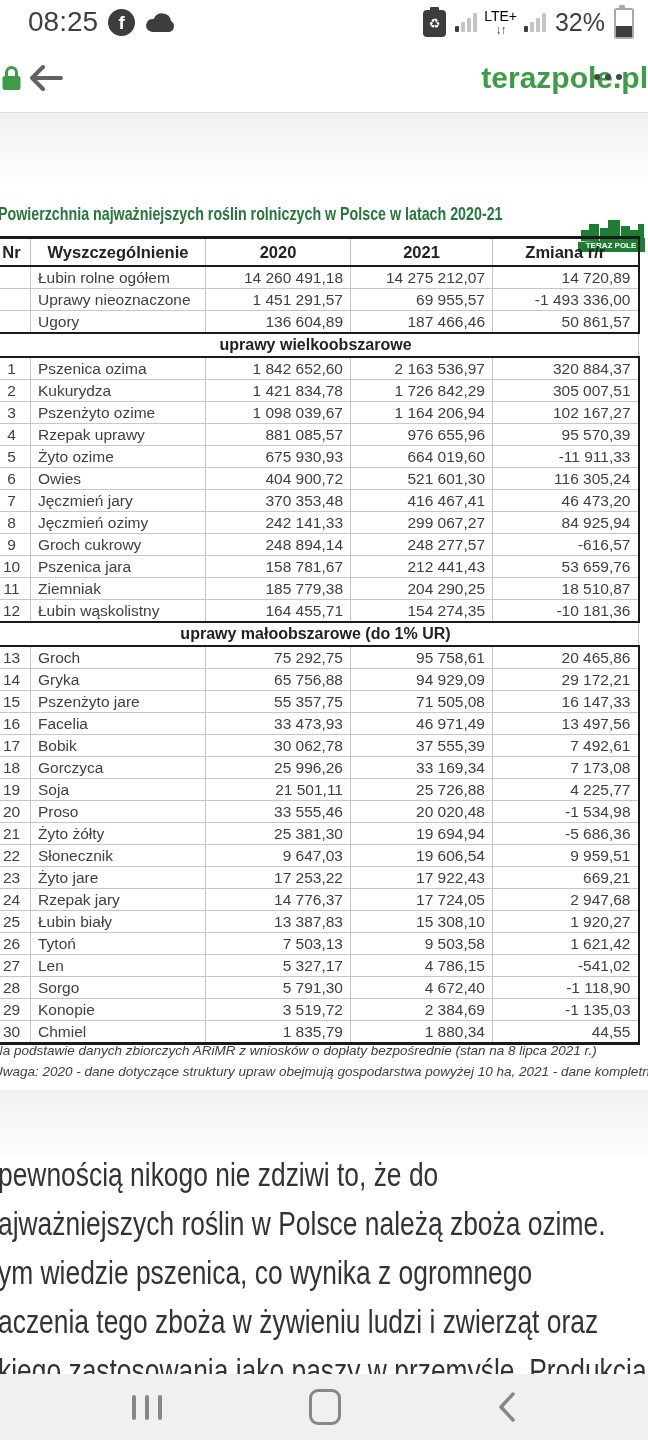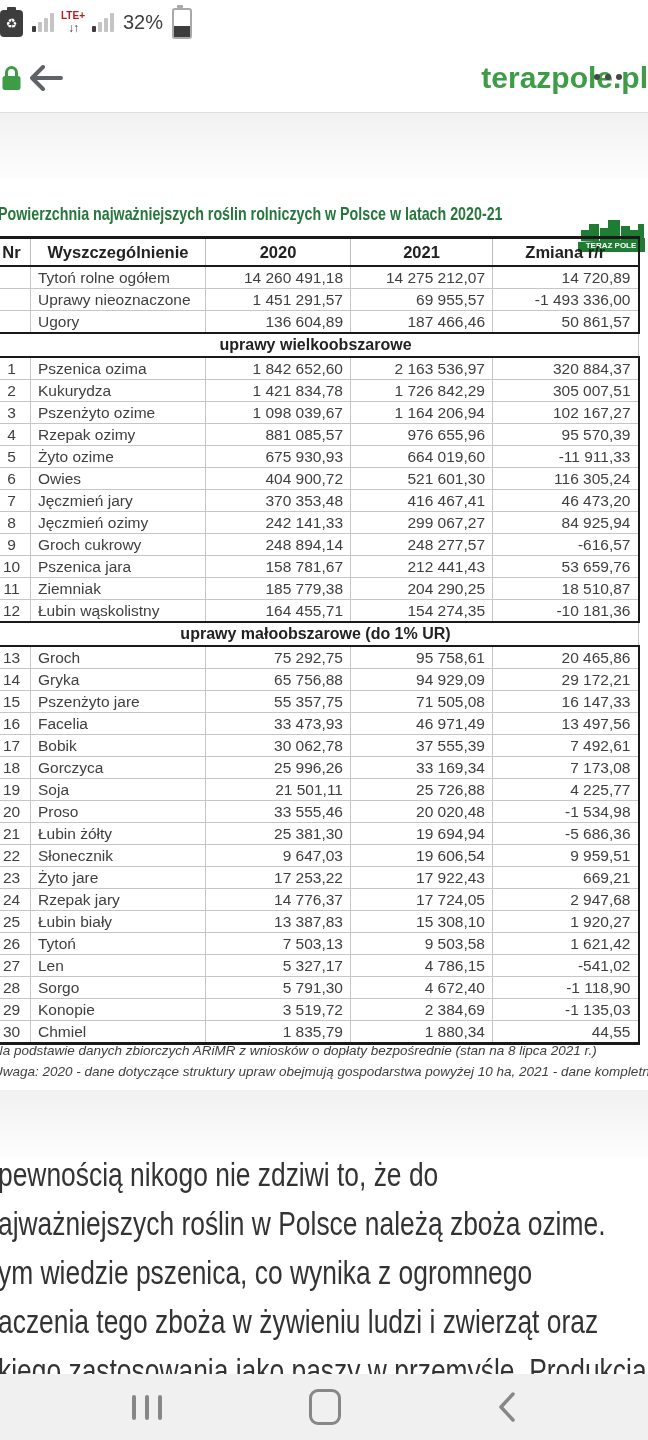--- a/index.html
+++ b/index.html
@@ -13,23 +13,23 @@
   .sb-time{font-size:28px;color:#3f3f3f;}
   .fb-icon{width:27px;height:27px;border-radius:50%;background:#3d3d3d;color:#fff;display:flex;align-items:center;justify-content:center;
            font-weight:bold;font-size:19px;line-height:1;}
   .saver-icon{width:23px;height:27px;border-radius:4px;background:#3d3d3d;color:#fff;display:flex;align-items:center;justify-content:center;font-size:13px;position:relative;margin-top:2px;}
   .saver-icon:before{content:"";position:absolute;top:-3px;left:7px;width:9px;height:4px;background:#3d3d3d;border-radius:1px;}
   .bars{display:flex;align-items:flex-end;gap:2px;height:20px;}
   .bars i{display:block;width:4px;background:#c4c4c4;border-radius:1px;}
   .bars i.b1{height:6px;background:#3d3d3d;}
   .bars i.b2{height:10px;}.bars i.b3{height:14px;}.bars i.b4{height:19px;}
   .lte{display:flex;flex-direction:column;align-items:center;line-height:1;margin:0 -2px;}
-  .lte .net{font-size:10px;font-weight:bold;color:#b91c1c;}
+  .lte .net{font-size:14px;font-weight:normal;color:#000000;}
   .lte .arr{font-size:12px;letter-spacing:-1px;color:#3d3d3d;margin-top:1px;}
-  .sb-pct{font-size:20px;color:#3f3f3f;}
+  .sb-pct{font-size:25px;color:#3f3f3f;}
   .batt{position:relative;width:16px;height:27px;border:2px solid #a9a9a9;border-radius:3px;margin-top:3px;}
   .batt:before{content:"";position:absolute;top:-5px;left:3px;width:6px;height:3px;background:#a9a9a9;border-radius:1px;}
   .batt .fill{position:absolute;left:0;right:0;bottom:0;height:11px;background:#3d3d3d;}
 
   
   .browser-bar{position:absolute;top:44px;left:0;width:648px;height:68px;background:#fff;display:flex;align-items:center;}
   .bb-back{position:absolute;left:26px;top:14px;width:42px;height:40px;display:flex;align-items:center;justify-content:center;cursor:pointer;}
   .bb-center{position:absolute;left:0;right:0;top:0;height:68px;display:flex;align-items:center;justify-content:space-between;gap:11px;}
   .bb-url{font-size:30px;font-weight:bold;color:#3d9c46;}
   .bb-menu{position:absolute;right:24px;top:24px;display:flex;gap:5px;padding:6px 2px;cursor:pointer;}
@@ -74,20 +74,27 @@
   .nav-home{left:290px;width:70px;}
   .nav-home .sq{width:26px;height:30px;border:3.5px solid #878787;border-radius:9px;}
   .nav-back{left:472px;width:70px;}
 </style>
 </head>
 <body>
 
 <div class="screen">
 
   <div class="status-bar">
+    <div class="sb-left">
+      <span class="sb-time">08:25</span>
+      <span class="fb-icon">f</span>
+      <svg width="30" height="21" viewBox="0 0 30 21">
+        <path d="M7.5 20a6.5 6.5 0 1 1 1.2-12.9A9 9 0 0 1 26 9.1 5.9 5.9 0 0 1 24.2 20H7.5z" fill="#3d3d3d"></path>
+      </svg>
+    </div>
     <div class="sb-right">
       <span class="saver-icon">♻</span>
       <span class="bars">
           <i class="b1"></i>
           <i class="b2"></i>
           <i class="b3"></i>
           <i class="b4"></i>
         </span>
       <span class="lte">
         <span class="net">LTE+</span>
@@ -158,21 +165,21 @@
           <th class="c0">Nr</th>
           <th class="c1">Wyszczególnienie</th>
           <th class="c2">2020</th>
           <th class="c3">2021</th>
           <th class="c4">Zmiana r/r</th>
         </tr>
       </thead>
     <tbody>
         <tr>
           <td class="c0"></td>
-          <td class="c1">Tytoń rolne ogółem</td>
+          <td class="c1">Łubin rolne ogółem</td>
           <td class="c2">14 260 491,18</td>
           <td class="c3">14 275 212,07</td>
           <td class="c4">14 720,89</td>
         </tr>
         <tr>
           <td class="c0"></td>
           <td class="c1">Uprawy nieoznaczone</td>
           <td class="c2">1 451 291,57</td>
           <td class="c3">69 955,57</td>
           <td class="c4">-1 493 336,00</td>
@@ -203,21 +210,21 @@
         </tr>
         <tr>
           <td class="c0">3</td>
           <td class="c1">Pszenżyto ozime</td>
           <td class="c2">1 098 039,67</td>
           <td class="c3">1 164 206,94</td>
           <td class="c4">102 167,27</td>
         </tr>
         <tr>
           <td class="c0">4</td>
-          <td class="c1">Rzepak ozimy</td>
+          <td class="c1">Rzepak uprawy</td>
           <td class="c2">881 085,57</td>
           <td class="c3">976 655,96</td>
           <td class="c4">95 570,39</td>
         </tr>
         <tr>
           <td class="c0">5</td>
           <td class="c1">Żyto ozime</td>
           <td class="c2">675 930,93</td>
           <td class="c3">664 019,60</td>
           <td class="c4">-11 911,33</td>
@@ -325,21 +332,21 @@
         </tr>
         <tr>
           <td class="c0">20</td>
           <td class="c1">Proso</td>
           <td class="c2">33 555,46</td>
           <td class="c3">20 020,48</td>
           <td class="c4">-1 534,98</td>
         </tr>
         <tr>
           <td class="c0">21</td>
-          <td class="c1">Łubin żółty</td>
+          <td class="c1">Żyto żółty</td>
           <td class="c2">25 381,30</td>
           <td class="c3">19 694,94</td>
           <td class="c4">-5 686,36</td>
         </tr>
         <tr>
           <td class="c0">22</td>
           <td class="c1">Słonecznik</td>
           <td class="c2">9 647,03</td>
           <td class="c3">19 606,54</td>
           <td class="c4">9 959,51</td>

